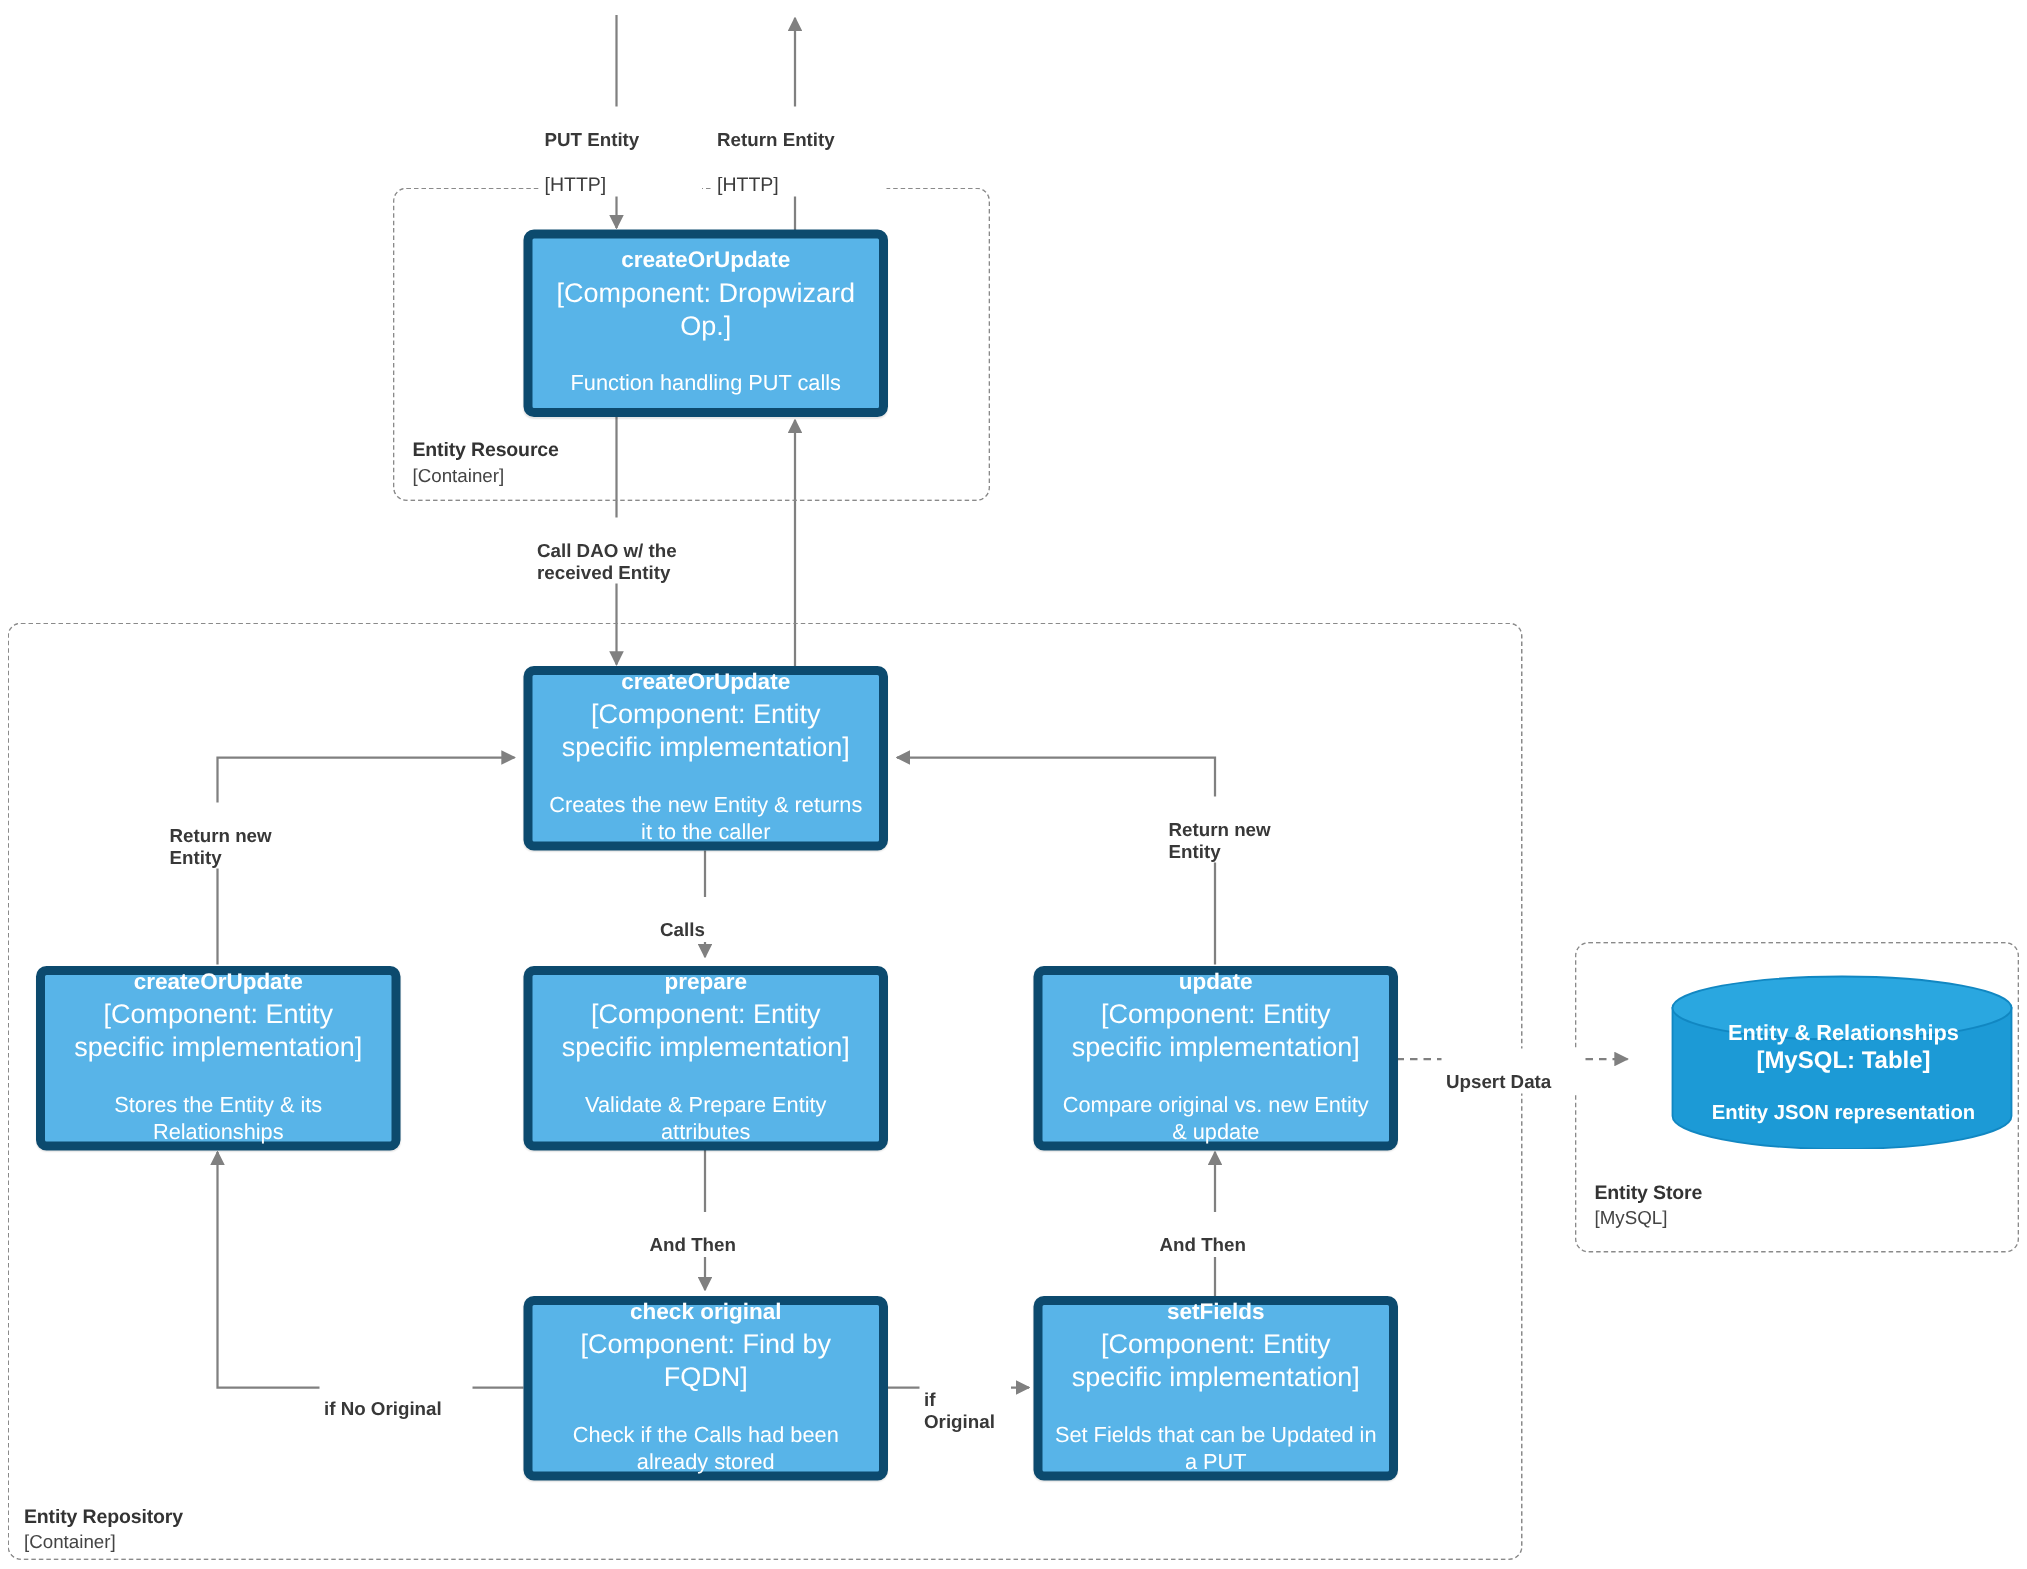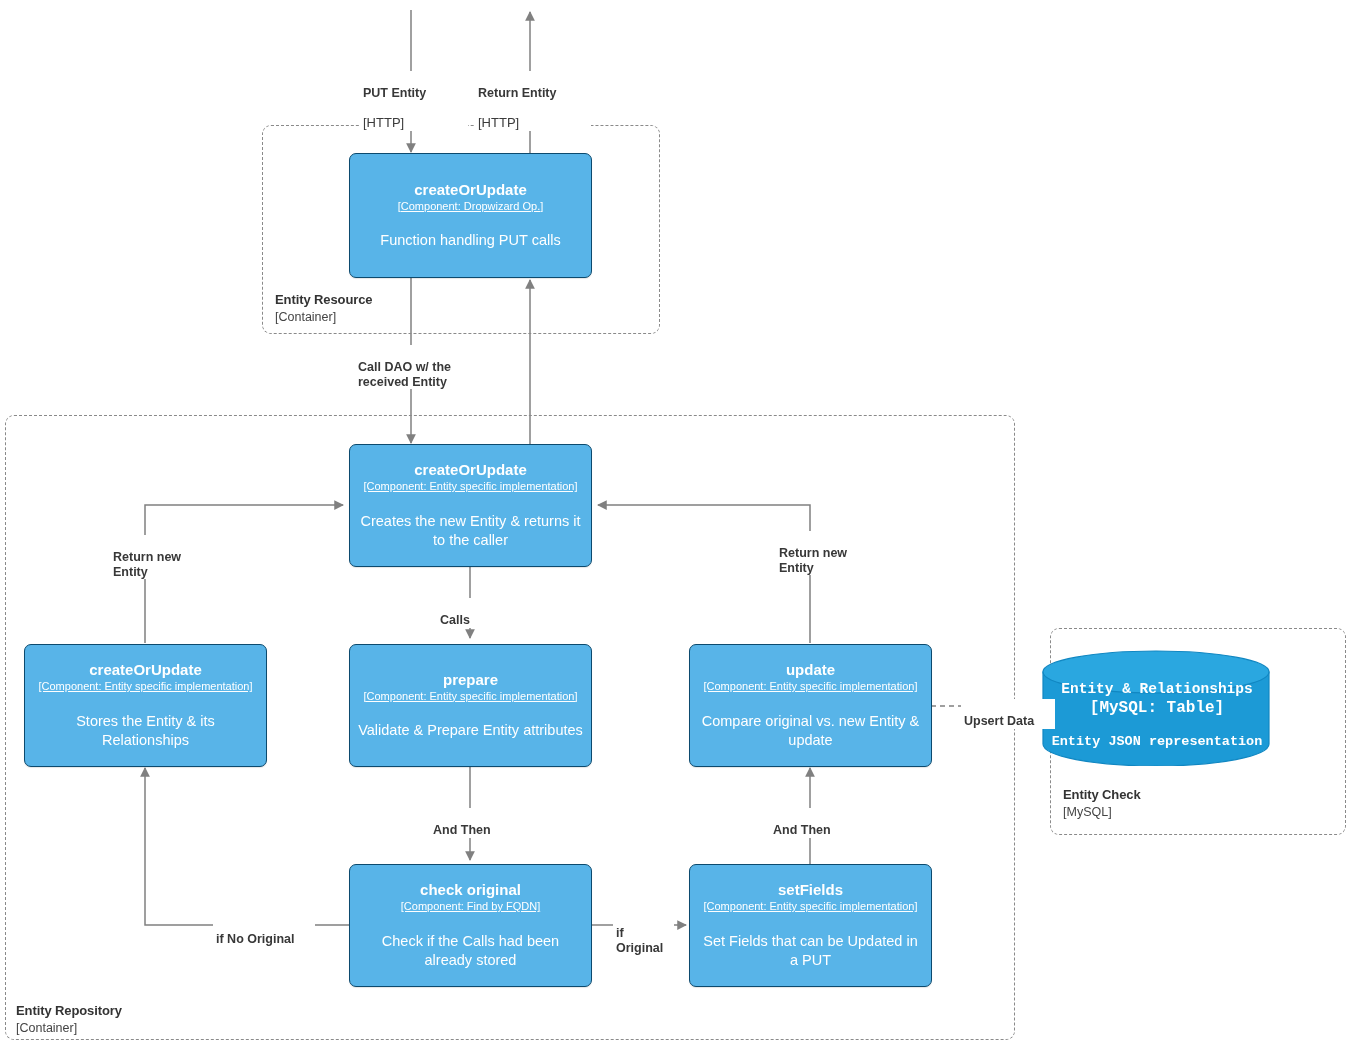--- a/index.html
+++ b/index.html
@@ -53,41 +53,40 @@
     font-weight: normal;
     color: #444444;
     margin-top: 2px;
   }
 
   
   .node {
     position: absolute;
     box-sizing: border-box;
     background: #58B4E8;
-    border: 1px solid #0c4a6e;
+    border: 6px solid #0c4a6e;
     border-radius: 7px;
     color: #ffffff;
     text-align: center;
     display: flex;
     flex-direction: column;
     align-items: center;
     justify-content: center;
     padding: 6px 8px;
     box-shadow: 0 1px 1px rgba(0,0,0,0.10);
   }
   .node-title {
     font-size: 15px;
     font-weight: bold;
     line-height: 1.25;
   }
   .node-tech {
-    font-size: 11px;
+    font-size: 18px;
     font-weight: normal;
     line-height: 1.25;
-    text-decoration: underline;
   }
   .node-desc {
     font-size: 14.5px;
     font-weight: normal;
     line-height: 1.3;
     margin-top: 18px;
   }
 
   
   .db {
@@ -197,21 +196,21 @@
   </div>
 
   <div class="boundary" style="left:5px; top:415px; width:1010px; height:625px;"></div>
   <div class="boundary-label" style="left:16px; top:1004px;">
     <div class="boundary-name">Entity Repository</div>
     <div class="boundary-tech">[Container]</div>
   </div>
 
   <div class="boundary" style="left:1050px; top:628px; width:296px; height:207px;"></div>
   <div class="boundary-label" style="left:1063px; top:788px;">
-    <div class="boundary-name">Entity Check</div>
+    <div class="boundary-name">Entity Store</div>
     <div class="boundary-tech">[MySQL]</div>
   </div>
 
   <div class="node" style="left:349px; top:153px; width:243px; height:125px;">
     <div class="node-title">createOrUpdate</div>
     <div class="node-tech">[Component: Dropwizard Op.]</div>
     <div class="node-desc">Function handling PUT calls</div>
   </div>
 
   <div class="node" style="left:349px; top:444px; width:243px; height:123px;">
@@ -243,21 +242,21 @@
     <div class="node-tech">[Component: Find by FQDN]</div>
     <div class="node-desc">Check if the Calls had been already stored</div>
   </div>
 
   <div class="node" style="left:689px; top:864px; width:243px; height:123px;">
     <div class="node-title">setFields</div>
     <div class="node-tech">[Component: Entity specific implementation]</div>
     <div class="node-desc">Set Fields that can be Updated in a PUT</div>
   </div>
 
-  <div class="db" style="left:1042px; top:650px; width:230px; height:116px;font-family:Liberation Mono, monospace;">
+  <div class="db" style="left:1114px; top:650px; width:230px; height:116px;">
     <svg class="db-svg" width="228" height="116" viewBox="0 0 228 116" xmlns="http://www.w3.org/2000/svg">
       <path d="M 1 22 L 1 94 A 113 22 0 0 0 227 94 L 227 22 Z" fill="#1C9AD6" stroke="#1187C2" stroke-width="1.2"></path>
       <ellipse cx="114" cy="22" rx="113" ry="21" fill="#2AA7E0" stroke="#1187C2" stroke-width="1.2"></ellipse>
     </svg>
     <div class="db-text">
       <div class="db-title">Entity &amp; Relationships</div>
       <div class="db-tech">[MySQL: Table]</div>
       <div class="db-desc">Entity JSON representation</div>
     </div>
   </div>

